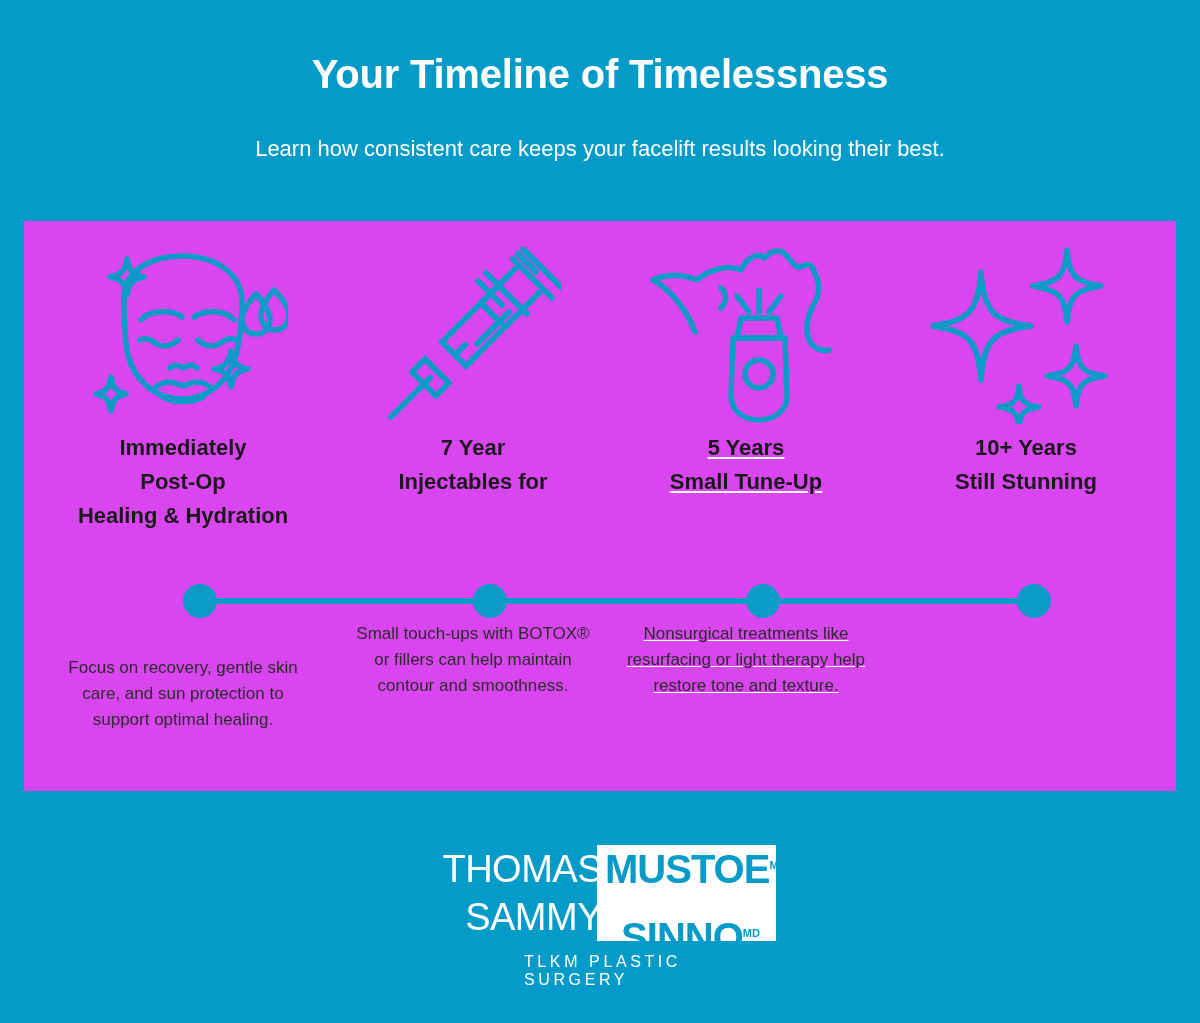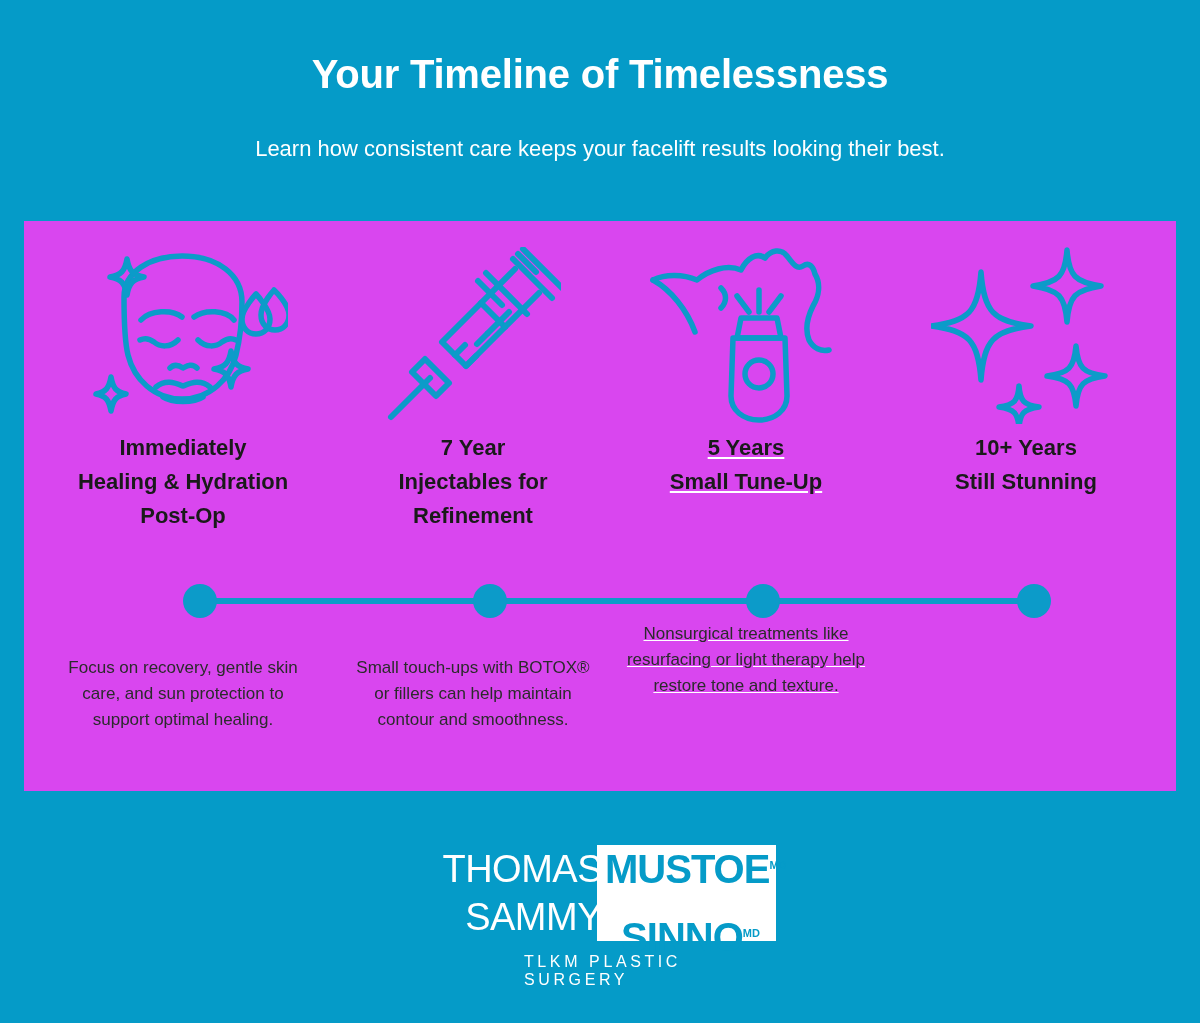--- a/index.html
+++ b/index.html
@@ -237,22 +237,22 @@
           <path d="M196 43 C196 43 183 57 183 68 C183 77 189 83 197 83 C205 83 211 77 211 68
                    C211 57 196 43 196 43 Z"></path>
 
           <path d="M49 12 C51 24 55 28 66 30 C55 32 51 36 49 48 C47 36 43 32 32 30 C43 28 47 24 49 12 Z"></path>
           <path d="M153 104 C155 116 159 120 170 122 C159 124 155 128 153 140 C151 128 147 124 136 122 C147 120 151 116 153 104 Z"></path>
           <path d="M33 130 C35 141 38 145 48 147 C38 149 35 153 33 164 C31 153 28 149 18 147 C28 145 31 141 33 130 Z"></path>
         </svg>
       </div>
       <div class="heading">
         <div>Immediately</div>
+        <div>Post-Op</div>
         <div>Healing &amp; Hydration</div>
-        <div>Post-Op</div>
       </div>
       <div class="body-text">Focus on recovery, gentle skin care, and sun protection to support optimal healing.</div>
     </div>
 
     <div class="col col-1">
       <div class="icon-wrap">
         <svg width="175" height="175" viewBox="0 0 175 175" fill="none" stroke="#0c9bc9" stroke-width="6" stroke-linecap="round" stroke-linejoin="round">
 
           <path d="M5 170 L44 131"></path>
 
@@ -274,21 +274,20 @@
           <path d="M69 108 L79 98"></path>
           <path d="M80 119 L90 109"></path>
           <path d="M91 97 L101 87"></path>
           <path d="M102 86 L112 76"></path>
           <path d="M113 75 L123 65"></path>
         </svg>
       </div>
       <div class="heading">
         <div>7 Year</div>
         <div>Injectables for</div>
-        <div>Refinement</div>
       </div>
       <div class="body-text">Small touch-ups with BOTOX® or fillers can help maintain contour and smoothness.</div>
     </div>
 
     <div class="col col-2">
       <div class="icon-wrap">
         <svg width="195" height="180" viewBox="0 0 195 180" fill="none" stroke="#0c9bc9" stroke-width="5.5" stroke-linecap="round" stroke-linejoin="round">
 
           <path d="M4 36 C16 30 34 30 48 36 C60 26 78 20 92 26 C98 14 108 8 116 14
                    C122 6 132 4 138 12 C144 20 148 26 154 22 C160 18 164 22 166 30

